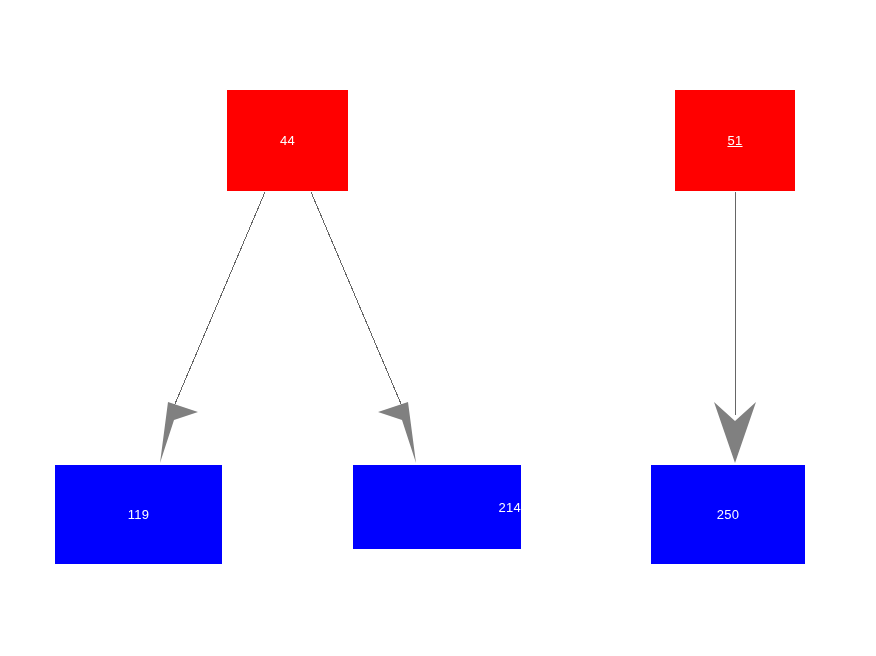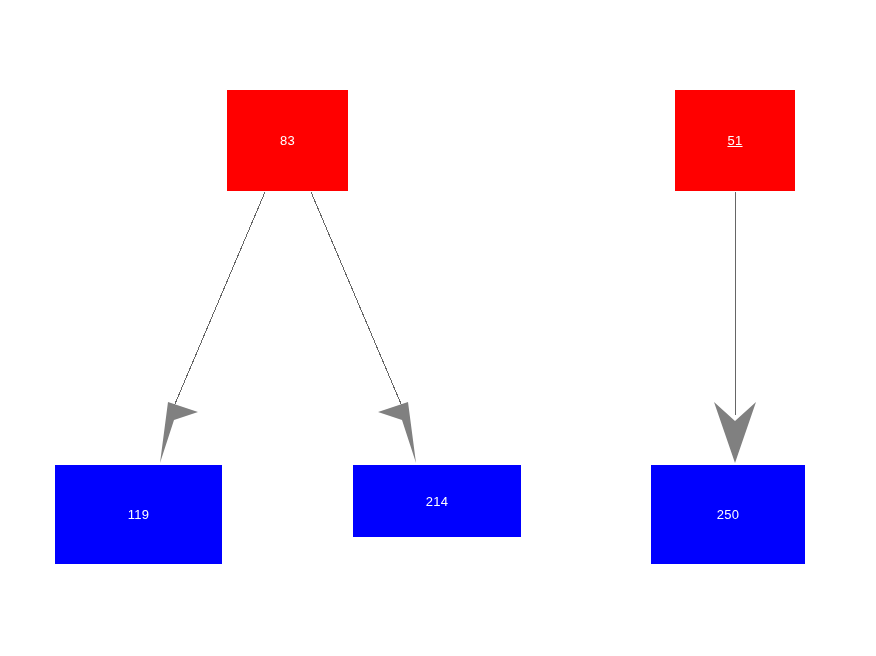--- a/index.html
+++ b/index.html
@@ -64,32 +64,32 @@
       <polygon points="416,463 408,402 378,412 402,420" fill="#808080"></polygon>
     </g>
 
     <g>
       <line x1="735" y1="192" x2="735" y2="415" stroke="#666666" stroke-width="1" shape-rendering="crispEdges"></line>
       <polygon points="735,463 714,402 735,421 756,402" fill="#808080"></polygon>
     </g>
   </svg>
 
   <div class="node" id="node-0" style="left: 227px; top: 90px; width: 121px; height: 101px; background: rgb(255, 0, 0);">
-    <span class="node-label" style="color: rgb(255, 255, 255);">83</span>
+    <span class="node-label" style="color: rgb(255, 255, 255);">44</span>
   </div>
 
   <div class="node" id="node-1" style="left: 675px; top: 90px; width: 120px; height: 101px; background: rgb(255, 0, 0); text-decoration: underline;">
     <span class="node-label" style="color: rgb(255, 255, 255);">51</span>
   </div>
 
   <div class="node" id="node-2" style="left: 55px; top: 465px; width: 167px; height: 99px; background: rgb(0, 0, 255);">
     <span class="node-label" style="color: rgb(255, 255, 255);">119</span>
   </div>
 
-  <div class="node" id="node-3" style="left: 353px; top: 465px; width: 168px; height: 72px; background: rgb(0, 0, 255);">
+  <div class="node" id="node-3" style="left: 353px; top: 465px; width: 168px; height: 84px; background: rgb(0, 0, 255); justify-content: flex-end;">
     <span class="node-label" style="color: rgb(255, 255, 255);">214</span>
   </div>
 
   <div class="node" id="node-4" style="left: 651px; top: 465px; width: 154px; height: 99px; background: rgb(0, 0, 255);">
     <span class="node-label" style="color: rgb(255, 255, 255);">250</span>
   </div>
 
 </div>
 
 </body></html>

